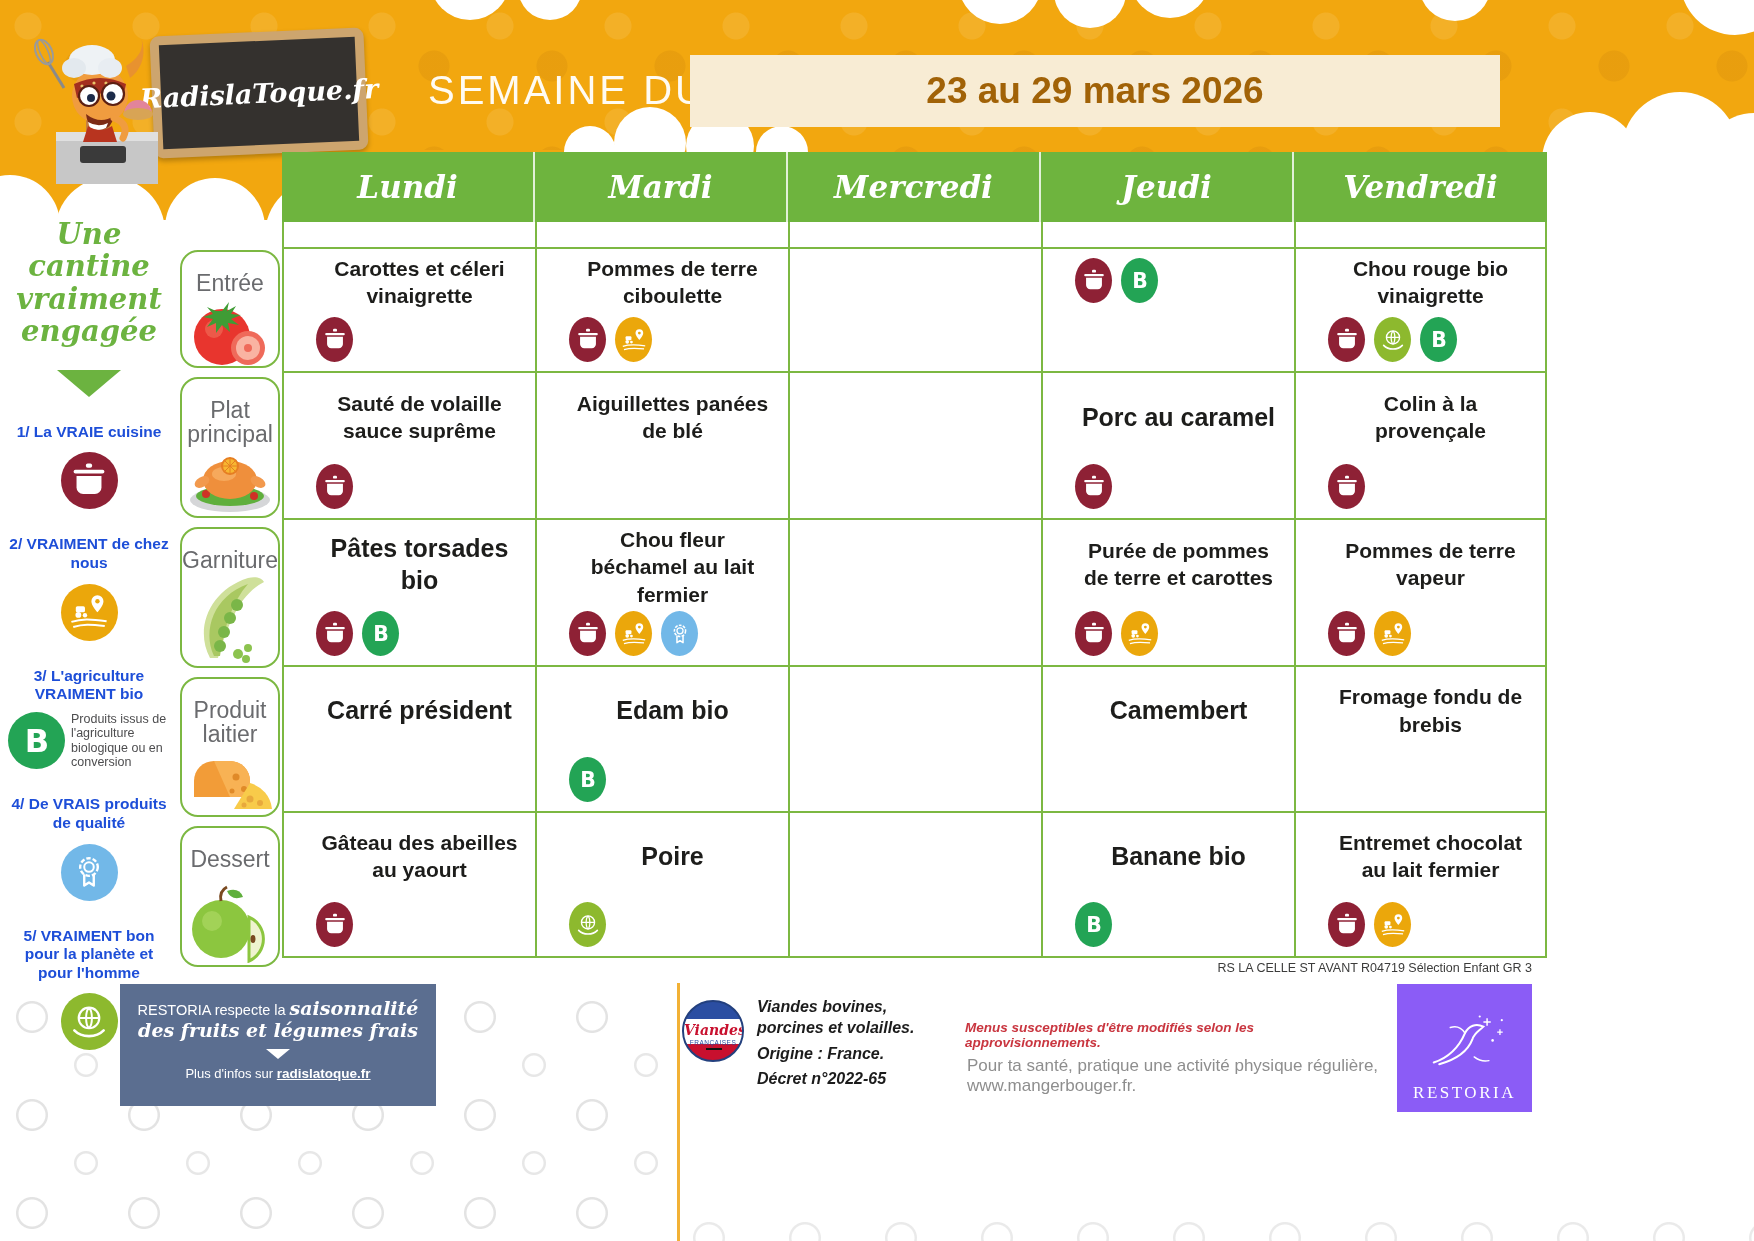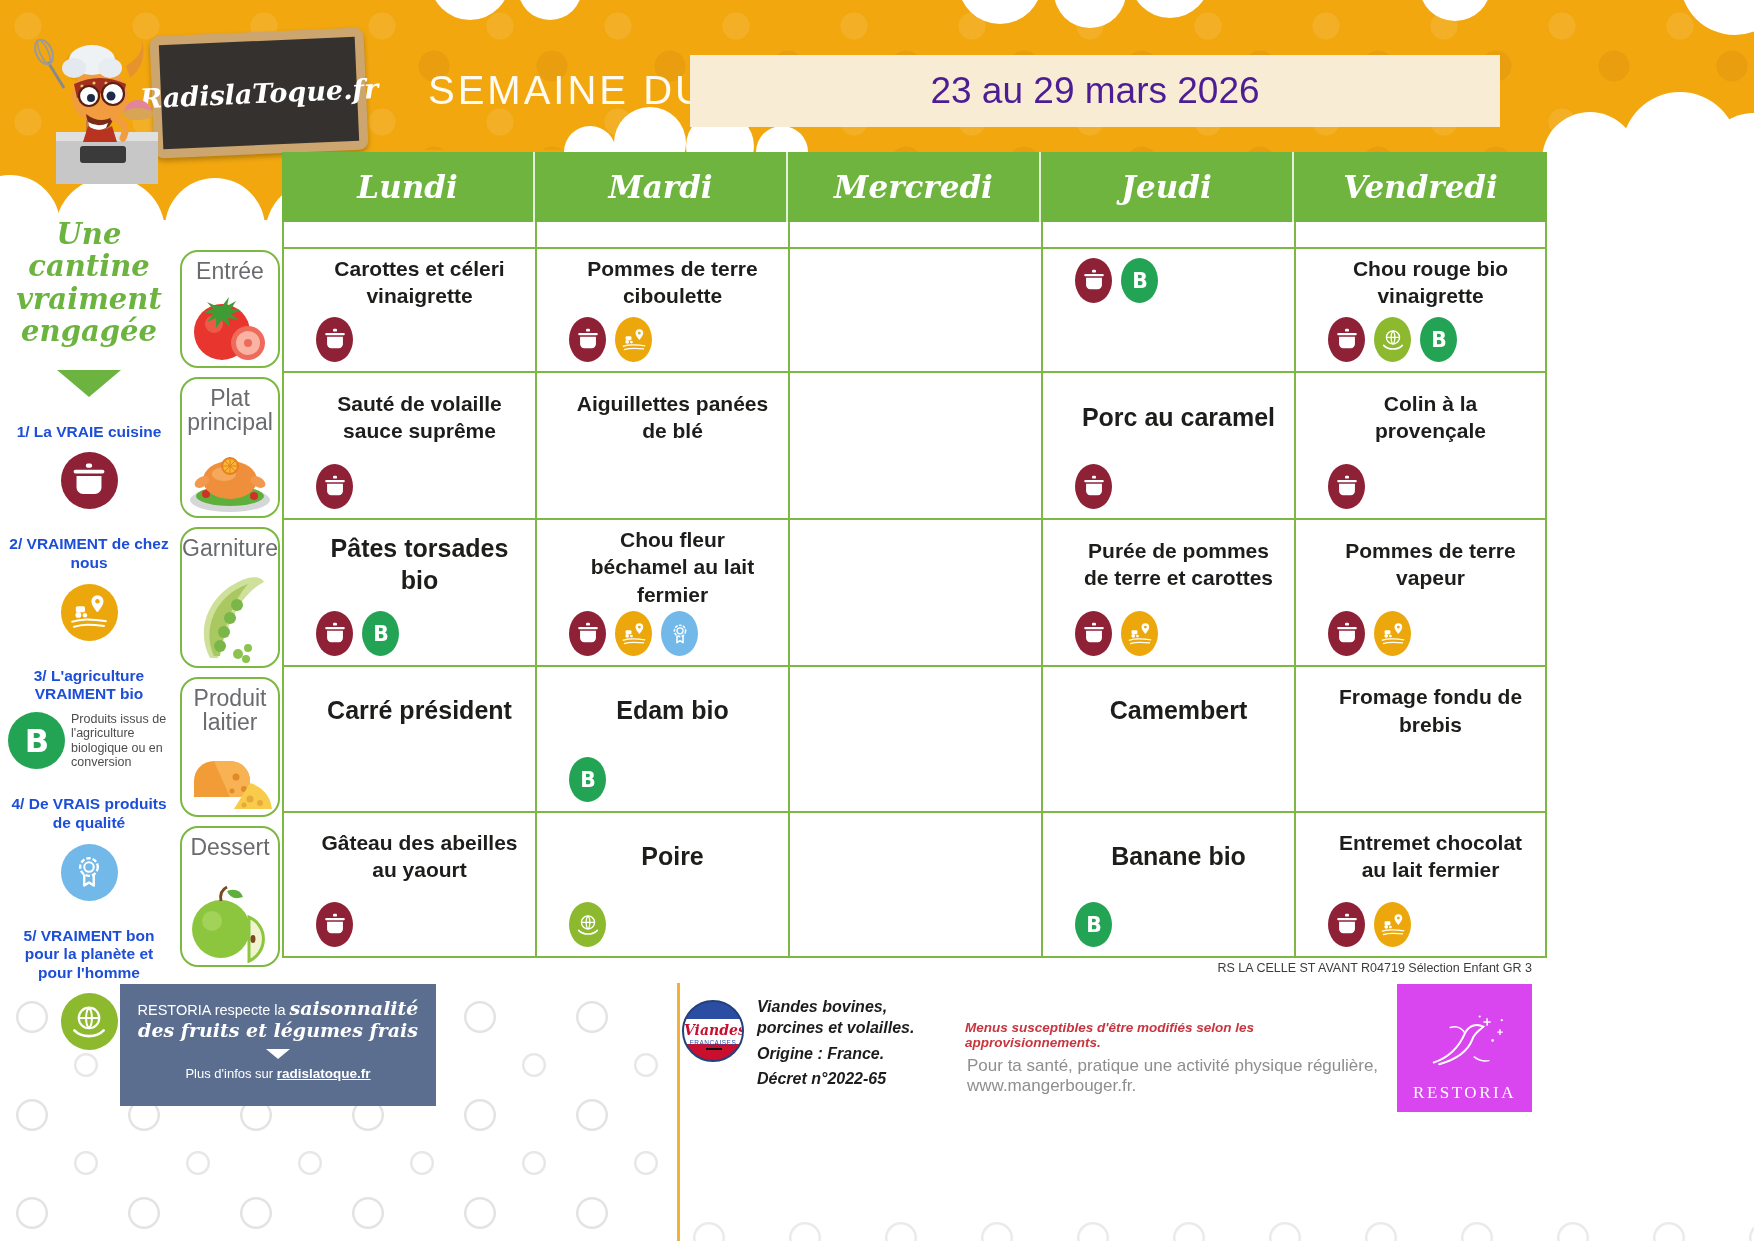--- a/index.html
+++ b/index.html
@@ -10,21 +10,21 @@
   
   .header-band{position:absolute;left:0;top:0;width:1754px;height:152px;background:#F2A70F;
     background-image:radial-gradient(circle at 28px 26px, rgba(255,255,255,.10) 13px, transparent 14px),
                      radial-gradient(circle at 80px 66px, rgba(198,128,10,.22) 15px, transparent 16px);
     background-size:118px 96px;z-index:0;}
   .header-ext{position:absolute;left:0;top:150px;width:700px;height:70px;background:#F2A70F;z-index:0;}
   .cl{position:absolute;background:#fff;border-radius:50%;z-index:1;}
   .semaine{position:absolute;left:428px;top:68px;z-index:2;font-size:40px;font-weight:300;
     letter-spacing:3px;color:rgba(255,255,255,.95);}
   .datebox{position:absolute;left:690px;top:55px;width:810px;height:72px;background:#F8ECD4;z-index:2;
-    display:flex;align-items:center;justify-content:center;font-size:37px;font-weight:400;color:#4c1d95;}
+    display:flex;align-items:center;justify-content:center;font-size:37px;font-weight:700;color:#a16207;}
   .board{position:absolute;left:152px;top:32px;width:196px;height:104px;background:#34312e;
     border:9px solid #cda56e;border-radius:9px;transform:rotate(-2.5deg);z-index:2;
     box-shadow:0 3px 5px rgba(0,0,0,.25);display:flex;align-items:center;justify-content:center;}
   .board-text{color:#fff;font-family:"DejaVu Serif",serif;font-style:italic;font-weight:700;font-size:27px;}
   .mascot{position:absolute;left:28px;top:22px;z-index:3;}
 
   
   .sidebar{position:absolute;left:8px;top:218px;width:162px;z-index:2;text-align:center;}
   .side-title{color:#6CB340;font-size:29px;line-height:1.12;}
   .side-tri{width:0;height:0;border-left:32px solid transparent;border-right:32px solid transparent;
@@ -58,21 +58,21 @@
   .dish.lg .dish-text{font-size:25px;}
   .dish-tags{height:54px;display:flex;align-items:flex-end;gap:9px;padding:0 0 9px 12px;}
   .tag-icon{display:inline-flex;width:37px;height:45px;border-radius:50%;align-items:center;justify-content:center;flex:none;}
   .tag-icon svg{width:28px;height:28px;}
   .tag-cuisine{background:#8E2135;} .tag-local{background:#EBA70B;} .tag-bio{background:#23A455;}
   .tag-quality{background:#72B8E8;} .tag-planete{background:#8DB92E;}
   .labels-col{position:absolute;left:0;top:95px;width:104px;}
   .label-slot{width:104px;}
   .course-cell{margin:3px 2px;height:calc(100% - 6px);box-sizing:border-box;border:2.5px solid #7CB842;
     border-radius:18px;background:#fff;display:flex;flex-direction:column;align-items:center;overflow:hidden;}
-  .course-label{color:#6a6b6e;font-size:23px;line-height:1.05;text-align:center;padding-top:7px;}
+  .course-label{color:#6a6b6e;font-size:23px;line-height:1.05;text-align:center;padding-top:7px;margin-top:12px;}
   .course-img{margin-top:auto;margin-bottom:2px;display:flex;justify-content:center;}
 
   
   .footer-ref{position:absolute;top:961px;left:0;width:1532px;text-align:right;font-size:12.5px;
     color:#3c3c3b;z-index:4;}
   .doodles{position:absolute;left:0;top:983px;width:677px;height:258px;
     background-image:radial-gradient(circle at 32px 34px, transparent 13px, #e3e3e3 14px, #e3e3e3 15.5px, transparent 16.5px),
                      radial-gradient(circle at 86px 82px, transparent 9px, #e7e7e7 10px, #e7e7e7 11.5px, transparent 12.5px);
     background-size:112px 98px;z-index:1;}
   .doodles-bottom{position:absolute;left:677px;top:1222px;width:1077px;height:19px;opacity:.75;
@@ -92,21 +92,21 @@
     font-family:"DejaVu Serif",serif;font-style:italic;font-weight:700;font-size:14px;color:#c8102e;}
   .vf-badge .vf-bot{position:absolute;left:0;top:37px;width:100%;text-align:center;font-size:6.5px;
     color:#2b4ea2;letter-spacing:.5px;}
   .vf-badge .vf-bar{position:absolute;left:22px;top:46px;width:16px;height:2px;background:#111;}
   .vf-text{position:absolute;left:757px;top:997px;z-index:2;font-size:16px;font-weight:700;
     font-style:italic;color:#1c1c1c;line-height:1.3;}
   .vf-text .sp{margin-top:5px;}
   .disclaimer{position:absolute;left:965px;top:1020px;width:420px;z-index:2;color:#C9353F;
     font-weight:700;font-style:italic;font-size:13.5px;}
   .health{position:absolute;left:967px;top:1056px;width:420px;z-index:2;color:#8e8e8e;font-size:17px;}
-  .restoria-box{position:absolute;left:1397px;top:984px;width:135px;height:128px;background:#d946ef;
+  .restoria-box{position:absolute;left:1397px;top:984px;width:135px;height:128px;background:#8b5cf6;
     z-index:2;display:flex;flex-direction:column;align-items:center;justify-content:flex-end;
     padding-bottom:9px;box-sizing:border-box;}
   .restoria-name{color:#fff;font-family:"Liberation Serif",serif;font-size:17px;letter-spacing:2.5px;margin-top:2px;}
 </style>
 </head>
 <body>
 
 <div class="page">
 
   <div class="header-band"></div>

